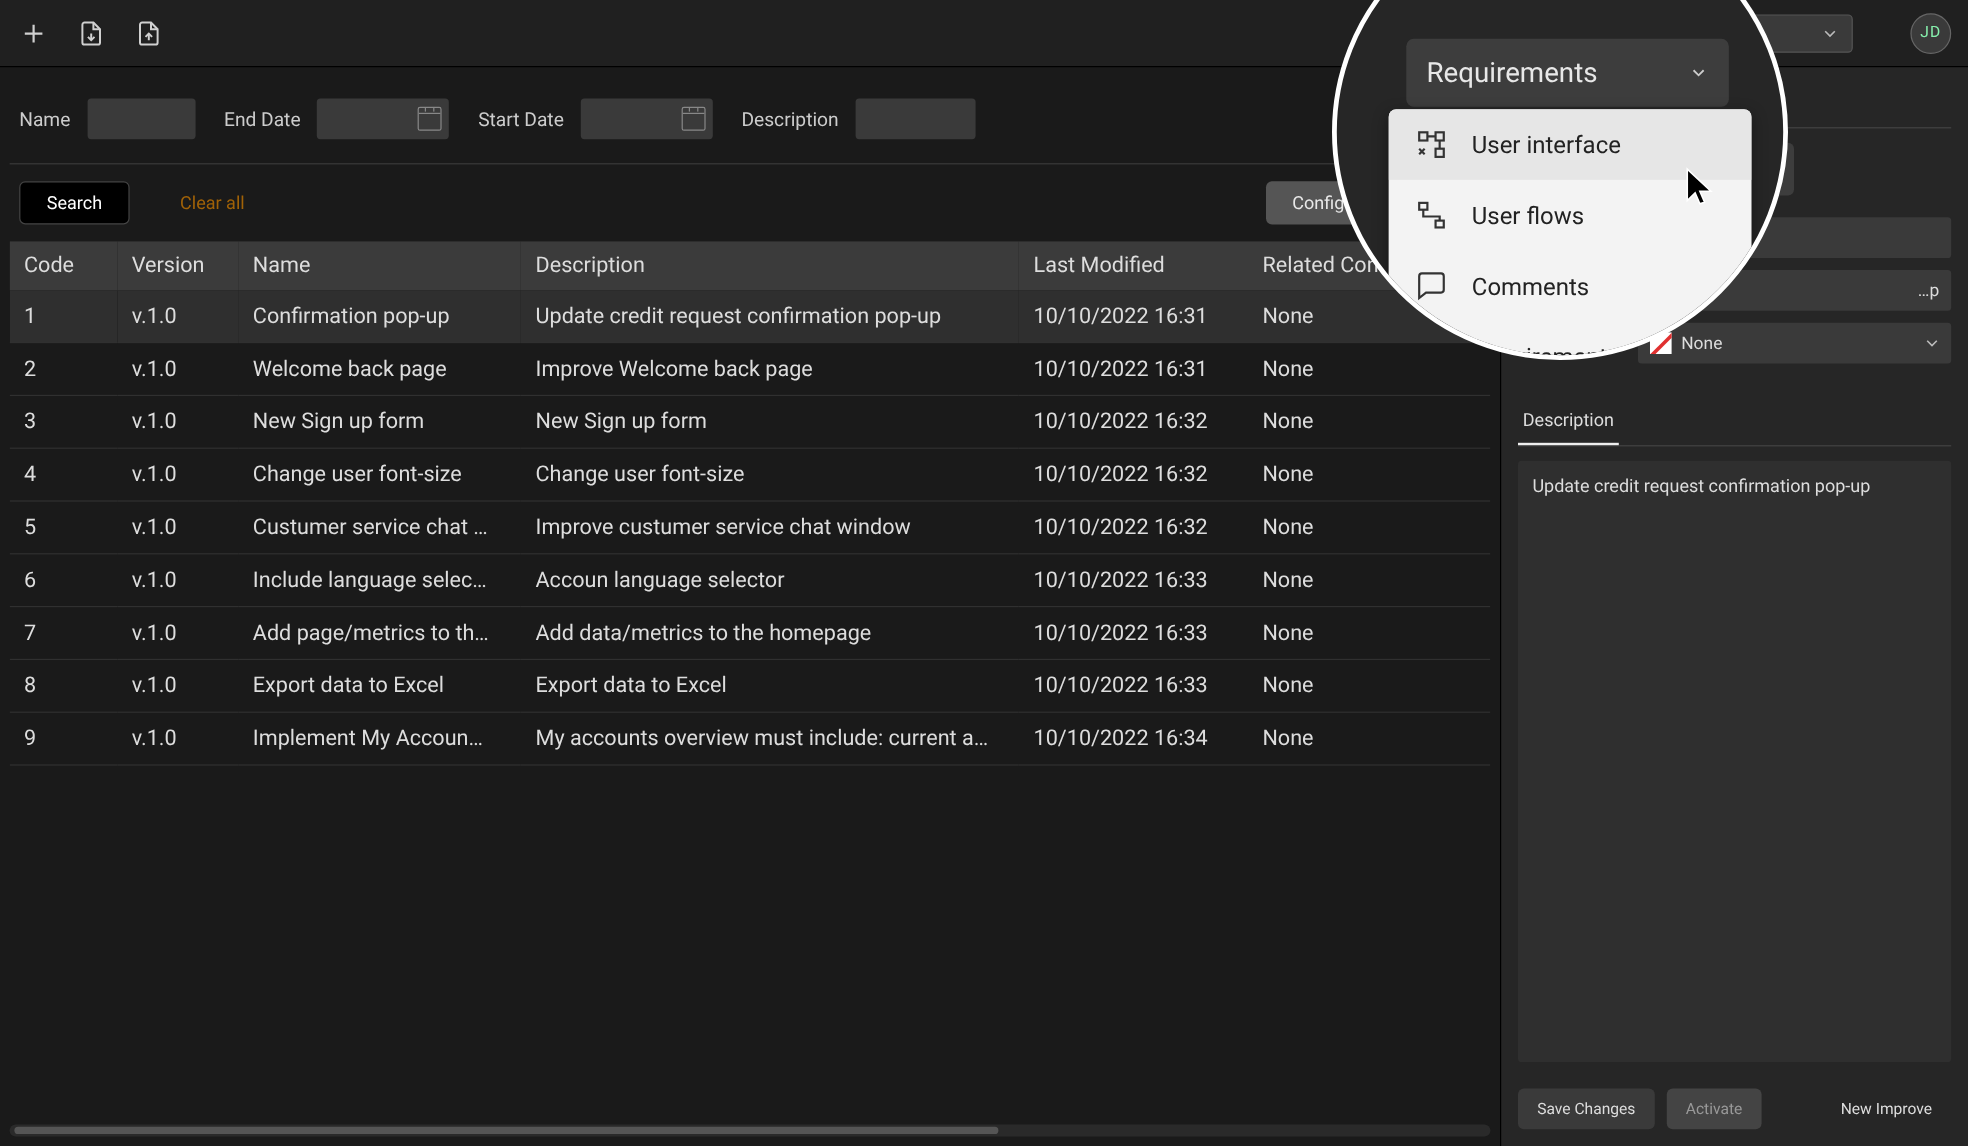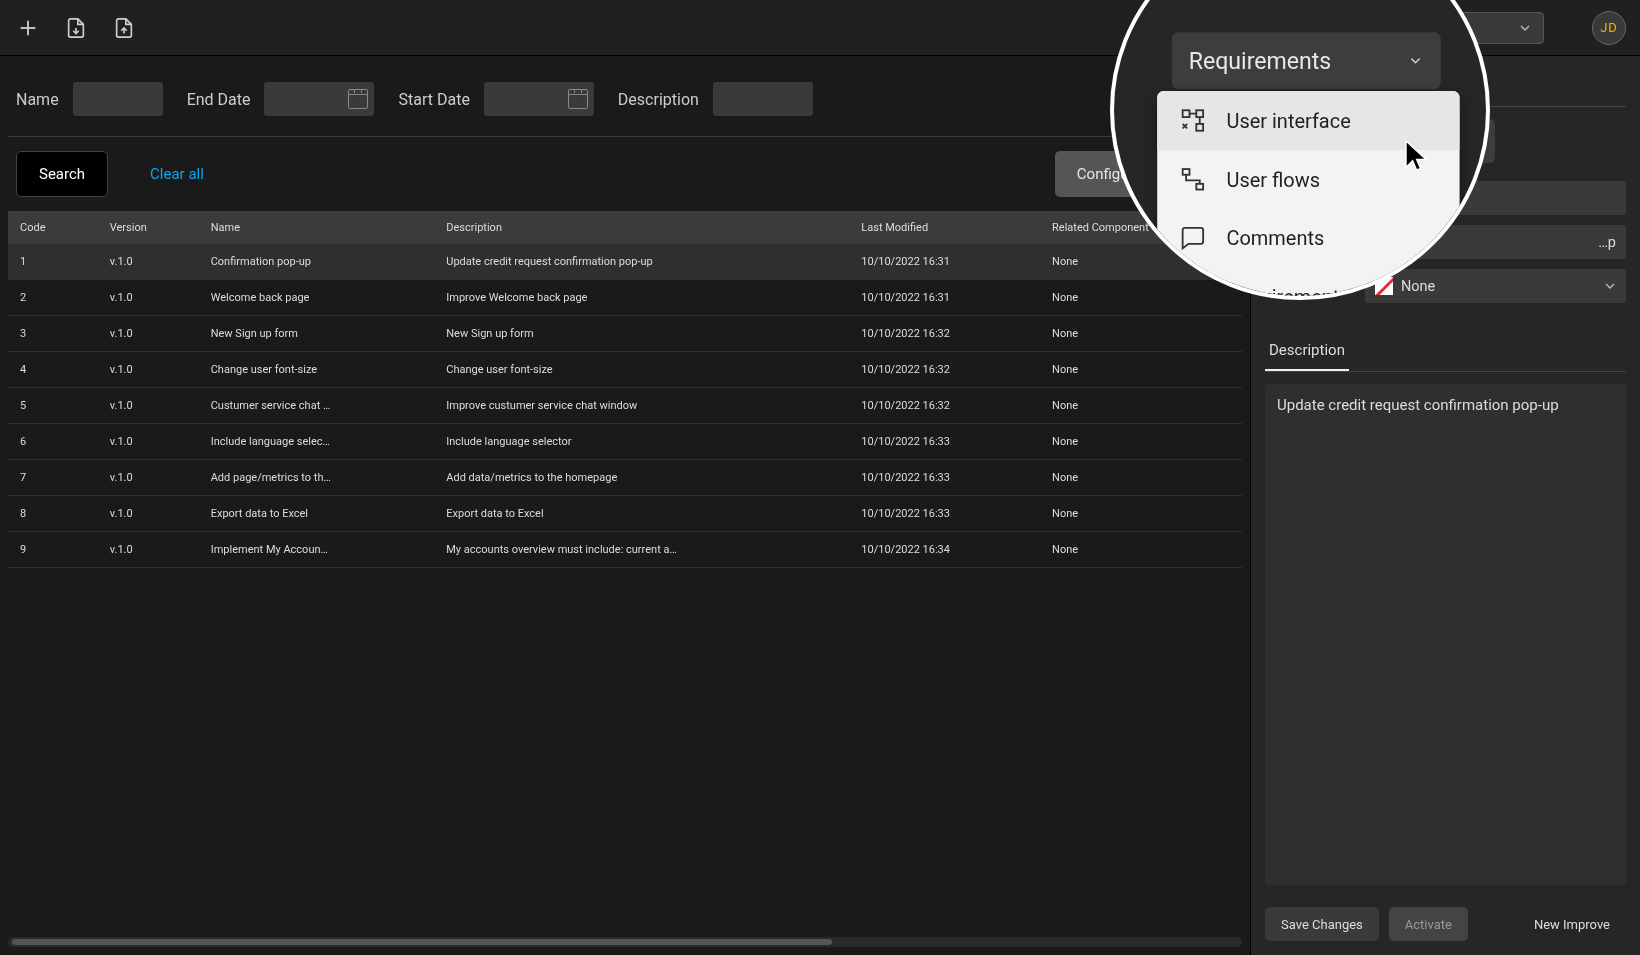--- a/index.html
+++ b/index.html
@@ -4,49 +4,49 @@
 <style>
 * { box-sizing: border-box; margin: 0; padding: 0; font-family: -apple-system, BlinkMacSystemFont, "Segoe UI", Roboto, sans-serif; }
 html, body { width: 1640px; height: 955px; background: #000; overflow: hidden; }
 .app { width: 100%; height: 100%; background: #1a1a1a; color: #e0e0e0; display: flex; flex-direction: column; }
 
 
 .toolbar { height: 56px; background: #202020; display: flex; align-items: center; padding: 0 14px; gap: 20px; border-bottom: 1px solid #000; }
 .toolbar-icon { width: 28px; height: 28px; display: flex; align-items: center; justify-content: center; color: #d0d0d0; cursor: pointer; }
 .toolbar-spacer { flex: 1; }
 .top-select { width: 190px; height: 32px; background: #3a3a3a; border: 1px solid #555; border-radius: 4px; display: flex; align-items: center; padding: 0 10px; justify-content: flex-end; }
-.avatar { width: 34px; height: 34px; border-radius: 50%; background: #3a3a3a; border: 1px solid #666; display: flex; align-items: center; justify-content: center; margin-left: 28px; font-size: 13px; letter-spacing: 1px; color: #eab308; }
+.avatar { width: 34px; height: 34px; border-radius: 50%; background: #3a3a3a; border: 1px solid #666; display: flex; align-items: center; justify-content: center; margin-left: 28px; font-size: 13px; letter-spacing: 1px; color: #86efac; }
 
 
 .main-area { flex: 1; display: flex; overflow: hidden; }
 .left-pane { flex: 1; display: flex; flex-direction: column; padding: 8px; overflow: hidden; position: relative; }
 .right-pane { width: 390px; background: #262626; border-left: 1px solid #000; display: flex; flex-direction: column; padding: 14px; gap: 12px; position: relative; }
 
 
 .search-row { display: flex; align-items: center; gap: 24px; padding: 18px 8px 20px 8px; border-bottom: 1px solid #3a3a3a; }
 .search-field { display: flex; align-items: center; gap: 14px; }
 .search-field label { font-size: 16px; color: #ccc; }
 .input-box { height: 34px; background: #3a3a3a; border: none; border-radius: 3px; }
 .input-box.w90 { width: 90px; }
 .input-box.w100 { width: 100px; }
 .input-box.date { width: 110px; position: relative; }
 .input-box.date::after { content: ""; position: absolute; right: 6px; top: 7px; width: 18px; height: 18px; border: 1px solid #888; border-radius: 2px; background: linear-gradient(#888,#888) 0 4px / 100% 1px no-repeat, linear-gradient(#888,#888) 5px 0 / 1px 3px no-repeat, linear-gradient(#888,#888) 12px 0 / 1px 3px no-repeat; }
 
 
 .action-row { display: flex; align-items: center; gap: 20px; padding: 14px 8px; }
-.btn { height: 46px; padding: 0 22px; border-radius: 5px; font-size: 15px; display: flex; align-items: center; cursor: pointer; }
+.btn { height: 36px; padding: 0 22px; border-radius: 5px; font-size: 15px; display: flex; align-items: center; cursor: pointer; }
 .btn-search { background: #000; color: #fff; border: 1px solid #444; }
-.btn-clear { background: transparent; color: #0ea5e9; }
+.btn-clear { background: transparent; color: #a16207; }
 .action-spacer { flex: 1; }
 .btn-configure { background: #555; color: #e8e8e8; display: flex; align-items: center; gap: 8px; }
 .btn-configure svg { width: 14px; height: 14px; }
 
 
 .table-wrap { flex: 1; overflow: hidden; }
-table { width: 100%; border-collapse: collapse; font-size: 11px; }
+table { width: 100%; border-collapse: collapse; font-size: 18px; }
 thead th { text-align: left; background: #3b3b3b; font-weight: 400; padding: 10px 12px; color: #ddd; }
 tbody td { padding: 11px 12px; border-bottom: 1px solid #303030; color: #ddd; white-space: nowrap; overflow: hidden; text-overflow: ellipsis; }
 tbody tr:first-child td { background: #2f2f2f; }
 col.c-code { width: 80px; }
 col.c-ver { width: 90px; }
 col.c-name { width: 210px; }
 col.c-desc { width: 370px; }
 col.c-mod { width: 170px; }
 col.c-rel { width: 180px; }
 .trunc { max-width: 200px; }
@@ -219,21 +219,21 @@
                 <td>v.1.0</td>
                 <td class="trunc">Custumer service chat …</td>
                 <td class="trunc">Improve custumer service chat window</td>
                 <td>10/10/2022 16:32</td>
                 <td>None</td>
               </tr>
               <tr>
                 <td>6</td>
                 <td>v.1.0</td>
                 <td class="trunc">Include language selec…</td>
-                <td class="trunc">Include language selector</td>
+                <td class="trunc">Accoun language selector</td>
                 <td>10/10/2022 16:33</td>
                 <td>None</td>
               </tr>
               <tr>
                 <td>7</td>
                 <td>v.1.0</td>
                 <td class="trunc">Add page/metrics to th…</td>
                 <td class="trunc">Add data/metrics to the homepage</td>
                 <td>10/10/2022 16:33</td>
                 <td>None</td>

